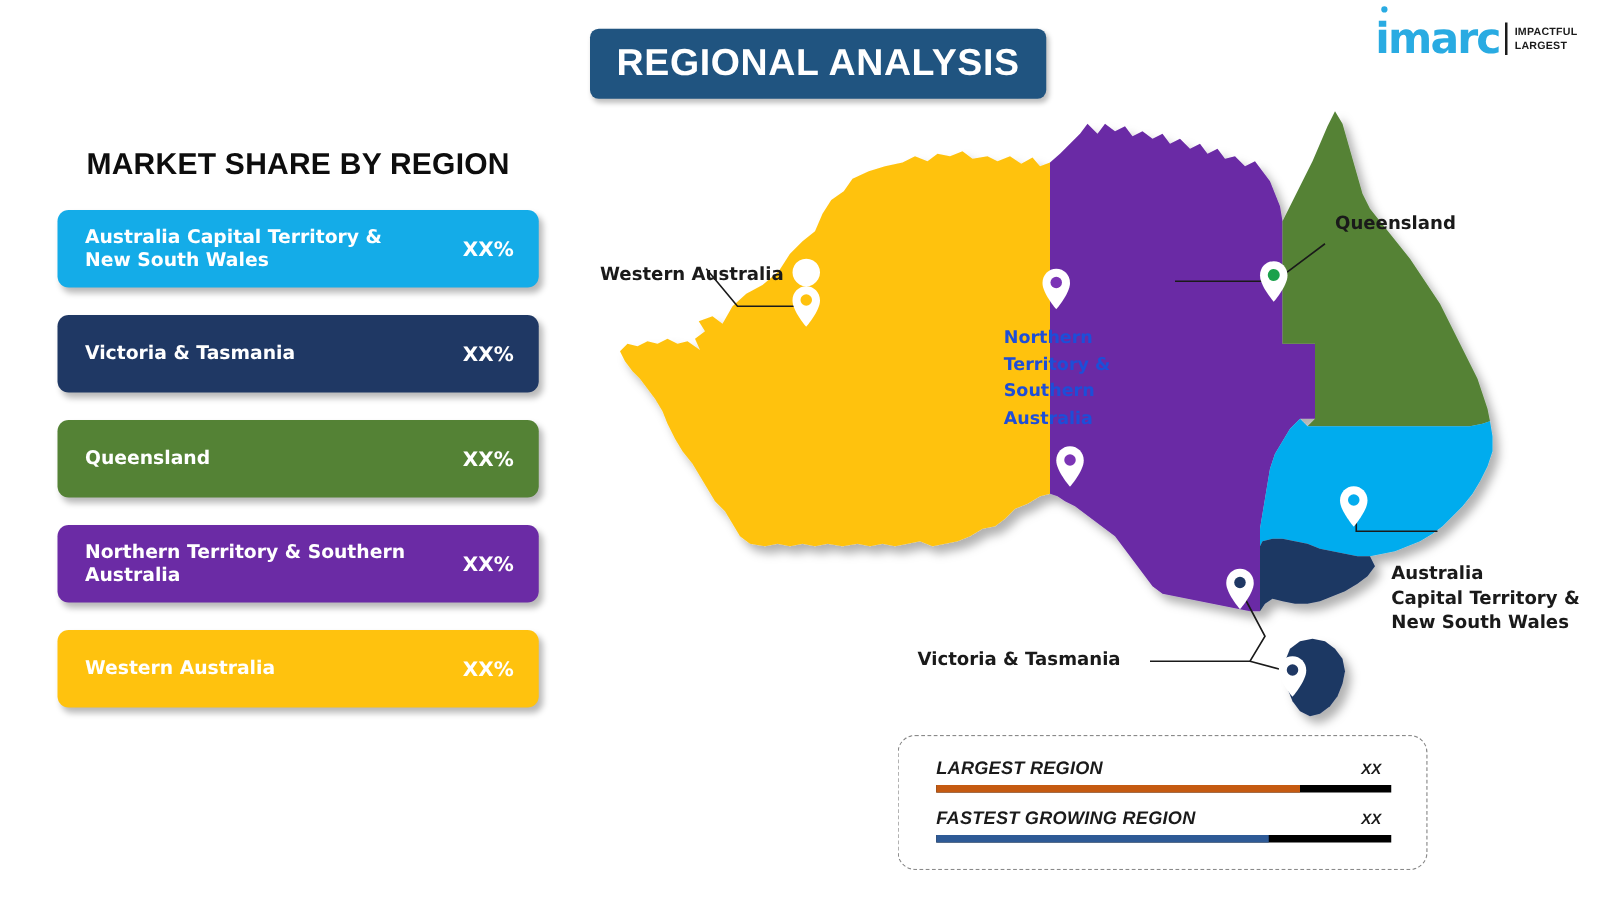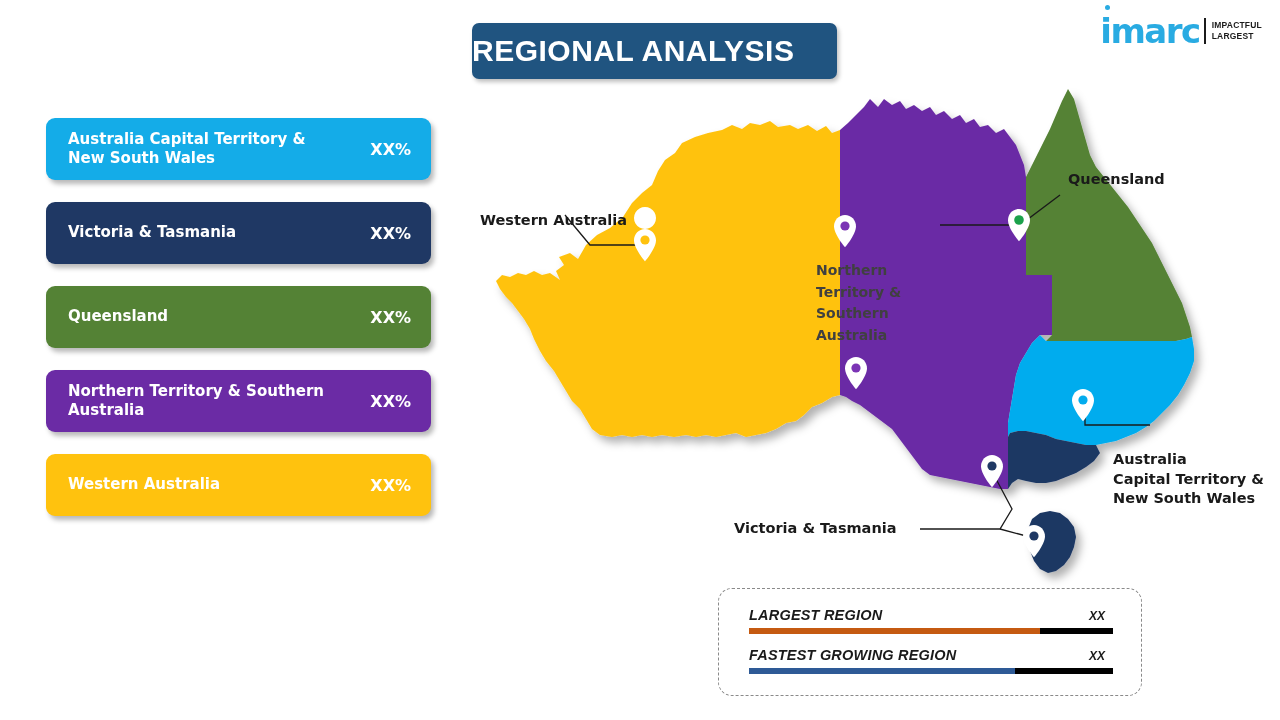--- a/index.html
+++ b/index.html
@@ -20,21 +20,21 @@
     position: absolute;
     left: 472px;
     top: 23px;
     width: 365px;
     height: 56px;
     background: #205480;
     border-radius: 7px;
     box-shadow: 2px 3px 4px rgba(0,0,0,0.25);
     display: flex;
     align-items: center;
-    justify-content: flex-start;
+    justify-content: center;
   }
   #title-banner .title-text {
     color: #ffffff;
     font-size: 30px;
     font-weight: bold;
     letter-spacing: 0.5px;
     white-space: nowrap;
   }
 
   
@@ -138,24 +138,23 @@
   .map-label {
     position: absolute;
     font-family: "DejaVu Sans", sans-serif;
     font-size: 14.5px;
     font-weight: bold;
     color: #1a1a1a;
     line-height: 1.35;
     white-space: pre-line;
   }
   .map-label.on-map {
-    color: #404040;
+    color: #1d4ed8;
     font-size: 14px;
     line-height: 1.55;
-    margin-left: 13px;
   }
 
   
   #info-box {
     position: absolute;
     left: 718px;
     top: 588px;
     width: 424px;
     height: 108px;
     border: 1.6px dashed #8a8a8a;
@@ -207,20 +206,21 @@
     <span>imarc</span>
   </span>
   <span class="logo-divider"></span>
   <span class="logo-tag">
     <span>IMPACTFUL</span>
     <span>LARGEST</span>
   </span>
 </div>
 
 <div id="left-panel">
+  <div id="panel-heading">MARKET SHARE BY REGION</div>
 
   <div class="legend-card" style="background: rgb(20, 172, 232);">
     <span class="legend-label">Australia Capital Territory &amp;
 New South Wales</span>
     <span class="legend-value">XX%</span>
   </div>
 
   <div class="legend-card" style="background: rgb(31, 56, 100);">
     <span class="legend-label">Victoria &amp; Tasmania</span>
     <span class="legend-value">XX%</span>

